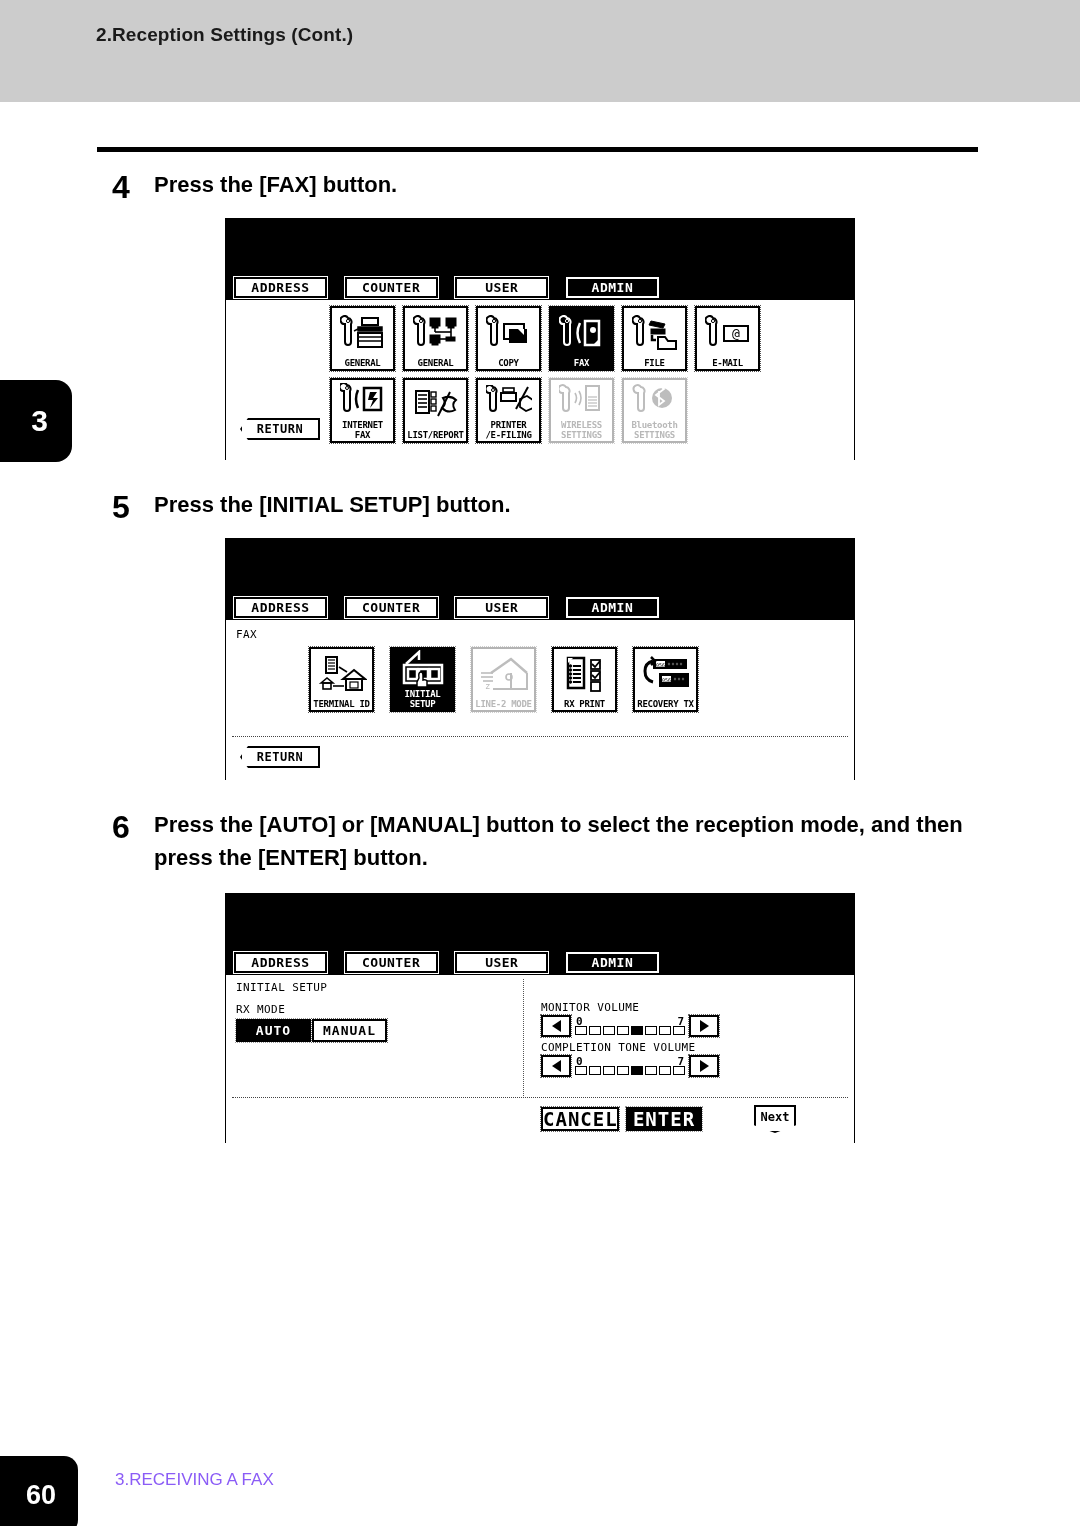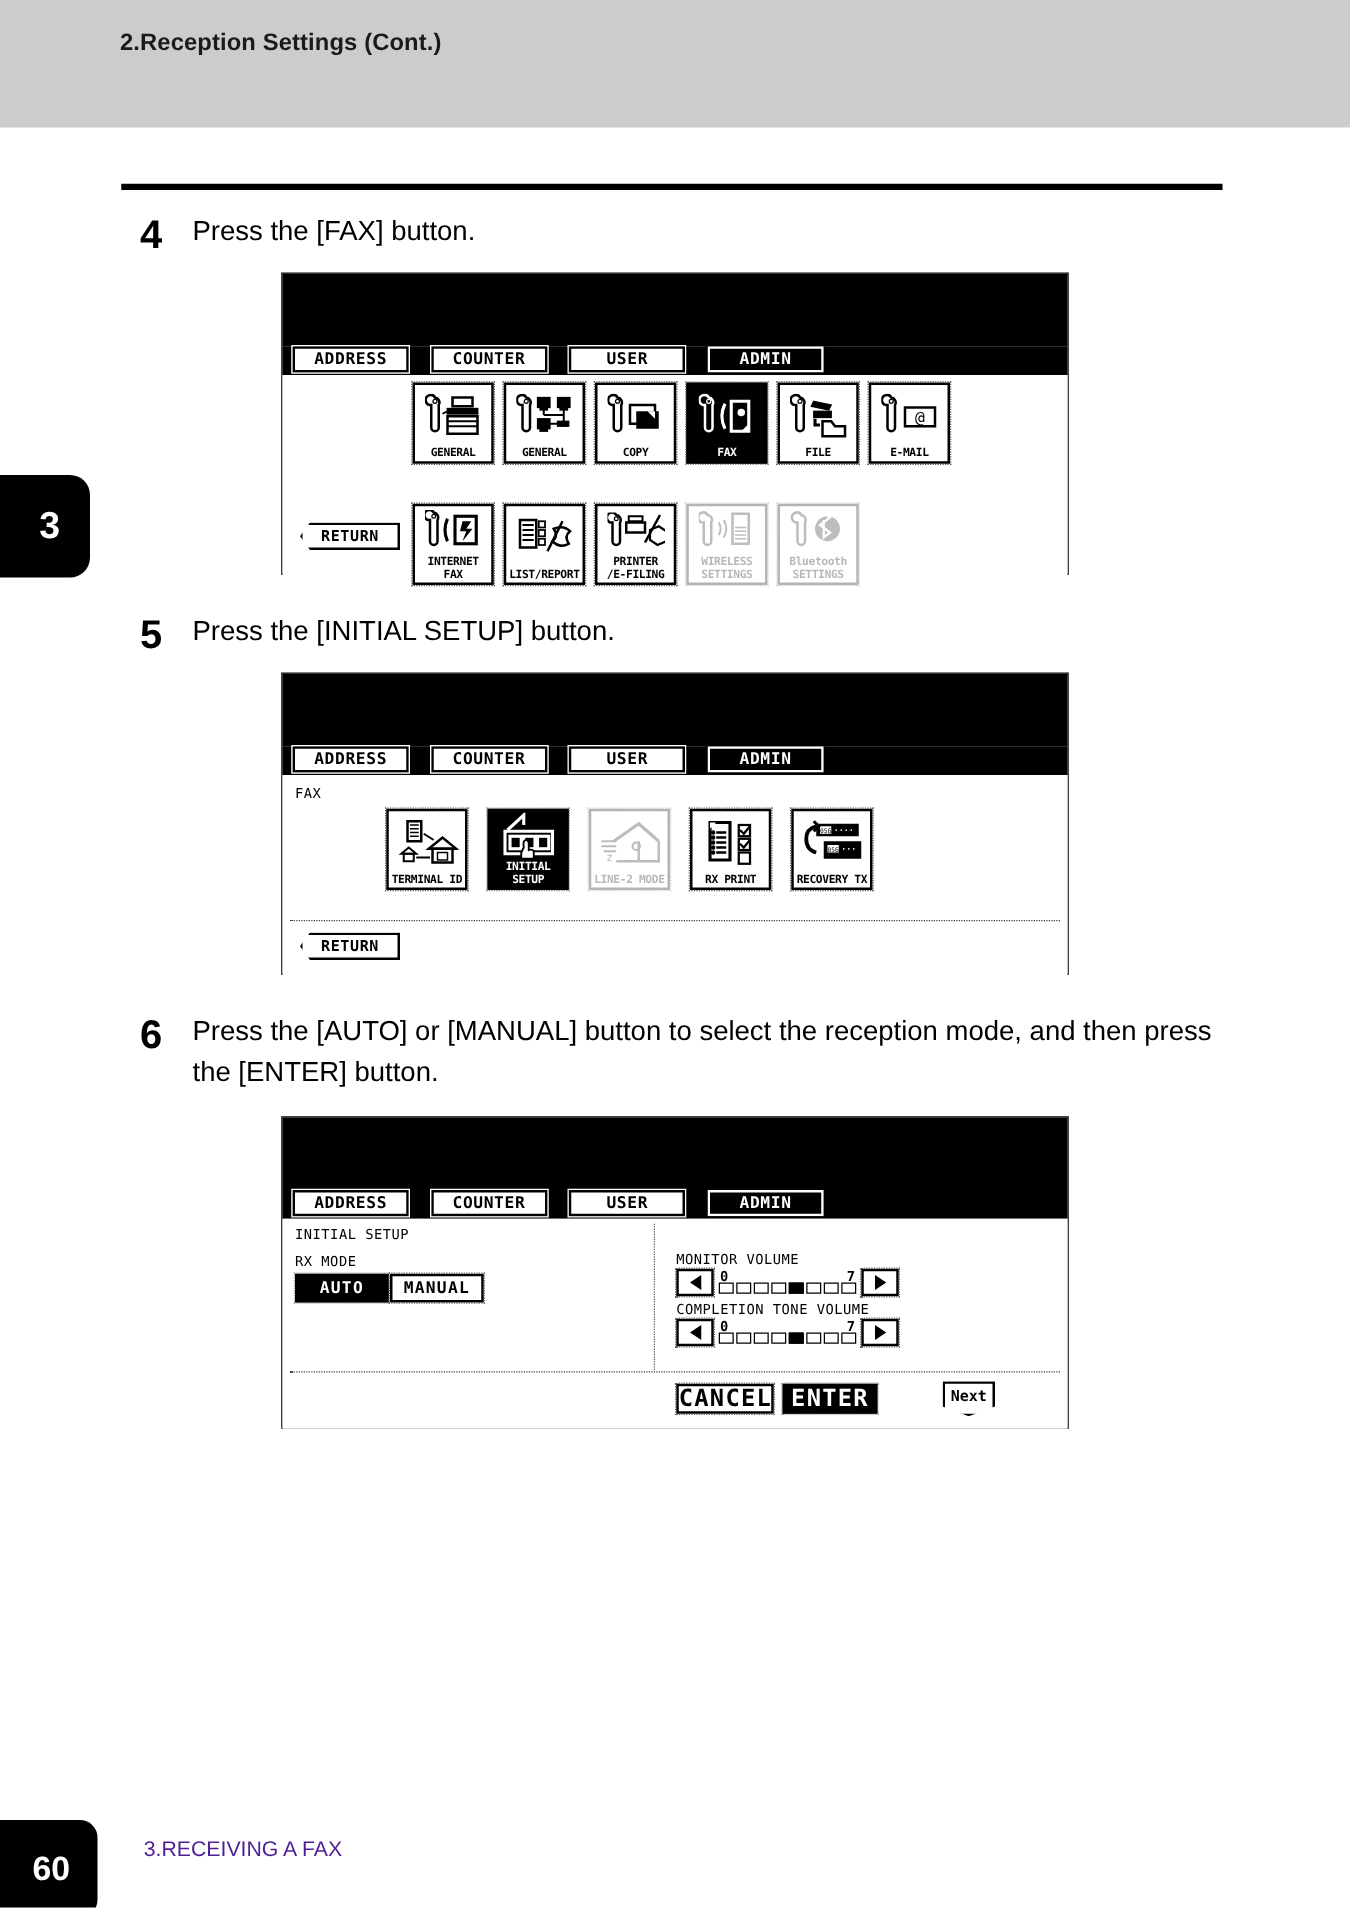--- a/index.html
+++ b/index.html
@@ -62,41 +62,41 @@
     font-weight: bold;
     display: flex;
     align-items: center;
     justify-content: flex-end;
     padding-right: 22px;
   }
   #footer-label {
     position: absolute;
     left: 115px; top: 1470px;
     font-size: 17px;
-    color: #4c1d95;
+    color: #8b5cf6;
   }
 
   
   .step {
     position: absolute;
     display: flex;
     align-items: flex-start;
   }
   .step-num {
     font-size: 32px;
     font-weight: bold;
     color: #000;
     line-height: 1;
     width: 30px;
     flex: none;
     margin-top: 3px;
   }
   .step-text {
     font-size: 22px;
-    font-weight: normal;
+    font-weight: bold;
     color: #000;
     line-height: 1.5;
     margin-left: 12px;
   }
   #step4 { left: 112px; top: 168px; }
   #step5 { left: 112px; top: 488px; }
   #step6 { left: 112px; top: 808px; width: 880px; }
 
   
   .panel {
@@ -412,21 +412,21 @@
             <path d="M8 3 a4 4 0 1 0 -3 6 l0 18 a3 3 0 0 0 6 0 l0-18 a4 4 0 0 0 -3 -6z" fill="none" stroke-width="2"></path>
             <circle cx="8" cy="6" r="1.6" fill="#fff"></circle>
             <rect x="19" y="11" width="24" height="15" fill="none" stroke-width="2"></rect>
             <text x="31" y="23" font-size="13" font-family="DejaVu Sans Mono, monospace" text-anchor="middle" stroke="none" fill="#000">@</text>
           </svg>
         </div>
         <div class="cap">E-MAIL</div>
       </div>
     </div>
 
-    <div class="grid-row" style="left:104px; top:78px;margin-top:25px;">
+    <div class="grid-row" style="left:104px; top:78px;">
 
       <div class="icon-btn">
         <div class="glyph">
           <svg width="46" height="34" viewBox="0 0 46 34" fill="#000" stroke="#000">
             <path d="M7 2 a4 4 0 1 0 -3 6 l0 17 a3 3 0 0 0 6 0 l0-17 a4 4 0 0 0 -3 -6z" fill="none" stroke-width="2"></path>
             <circle cx="7" cy="5" r="1.5" fill="#fff"></circle>
             <path d="M18 7 q-4 9 0 18" fill="none" stroke-width="2.5"></path>
             <rect x="24" y="5" width="17" height="22" fill="none" stroke-width="2.5"></rect>
             <path d="M30 9 l7 0 -4 6 5 0 -8 10 3 -8 -5 0 z" fill="#000" stroke="none"></path>
           </svg>

